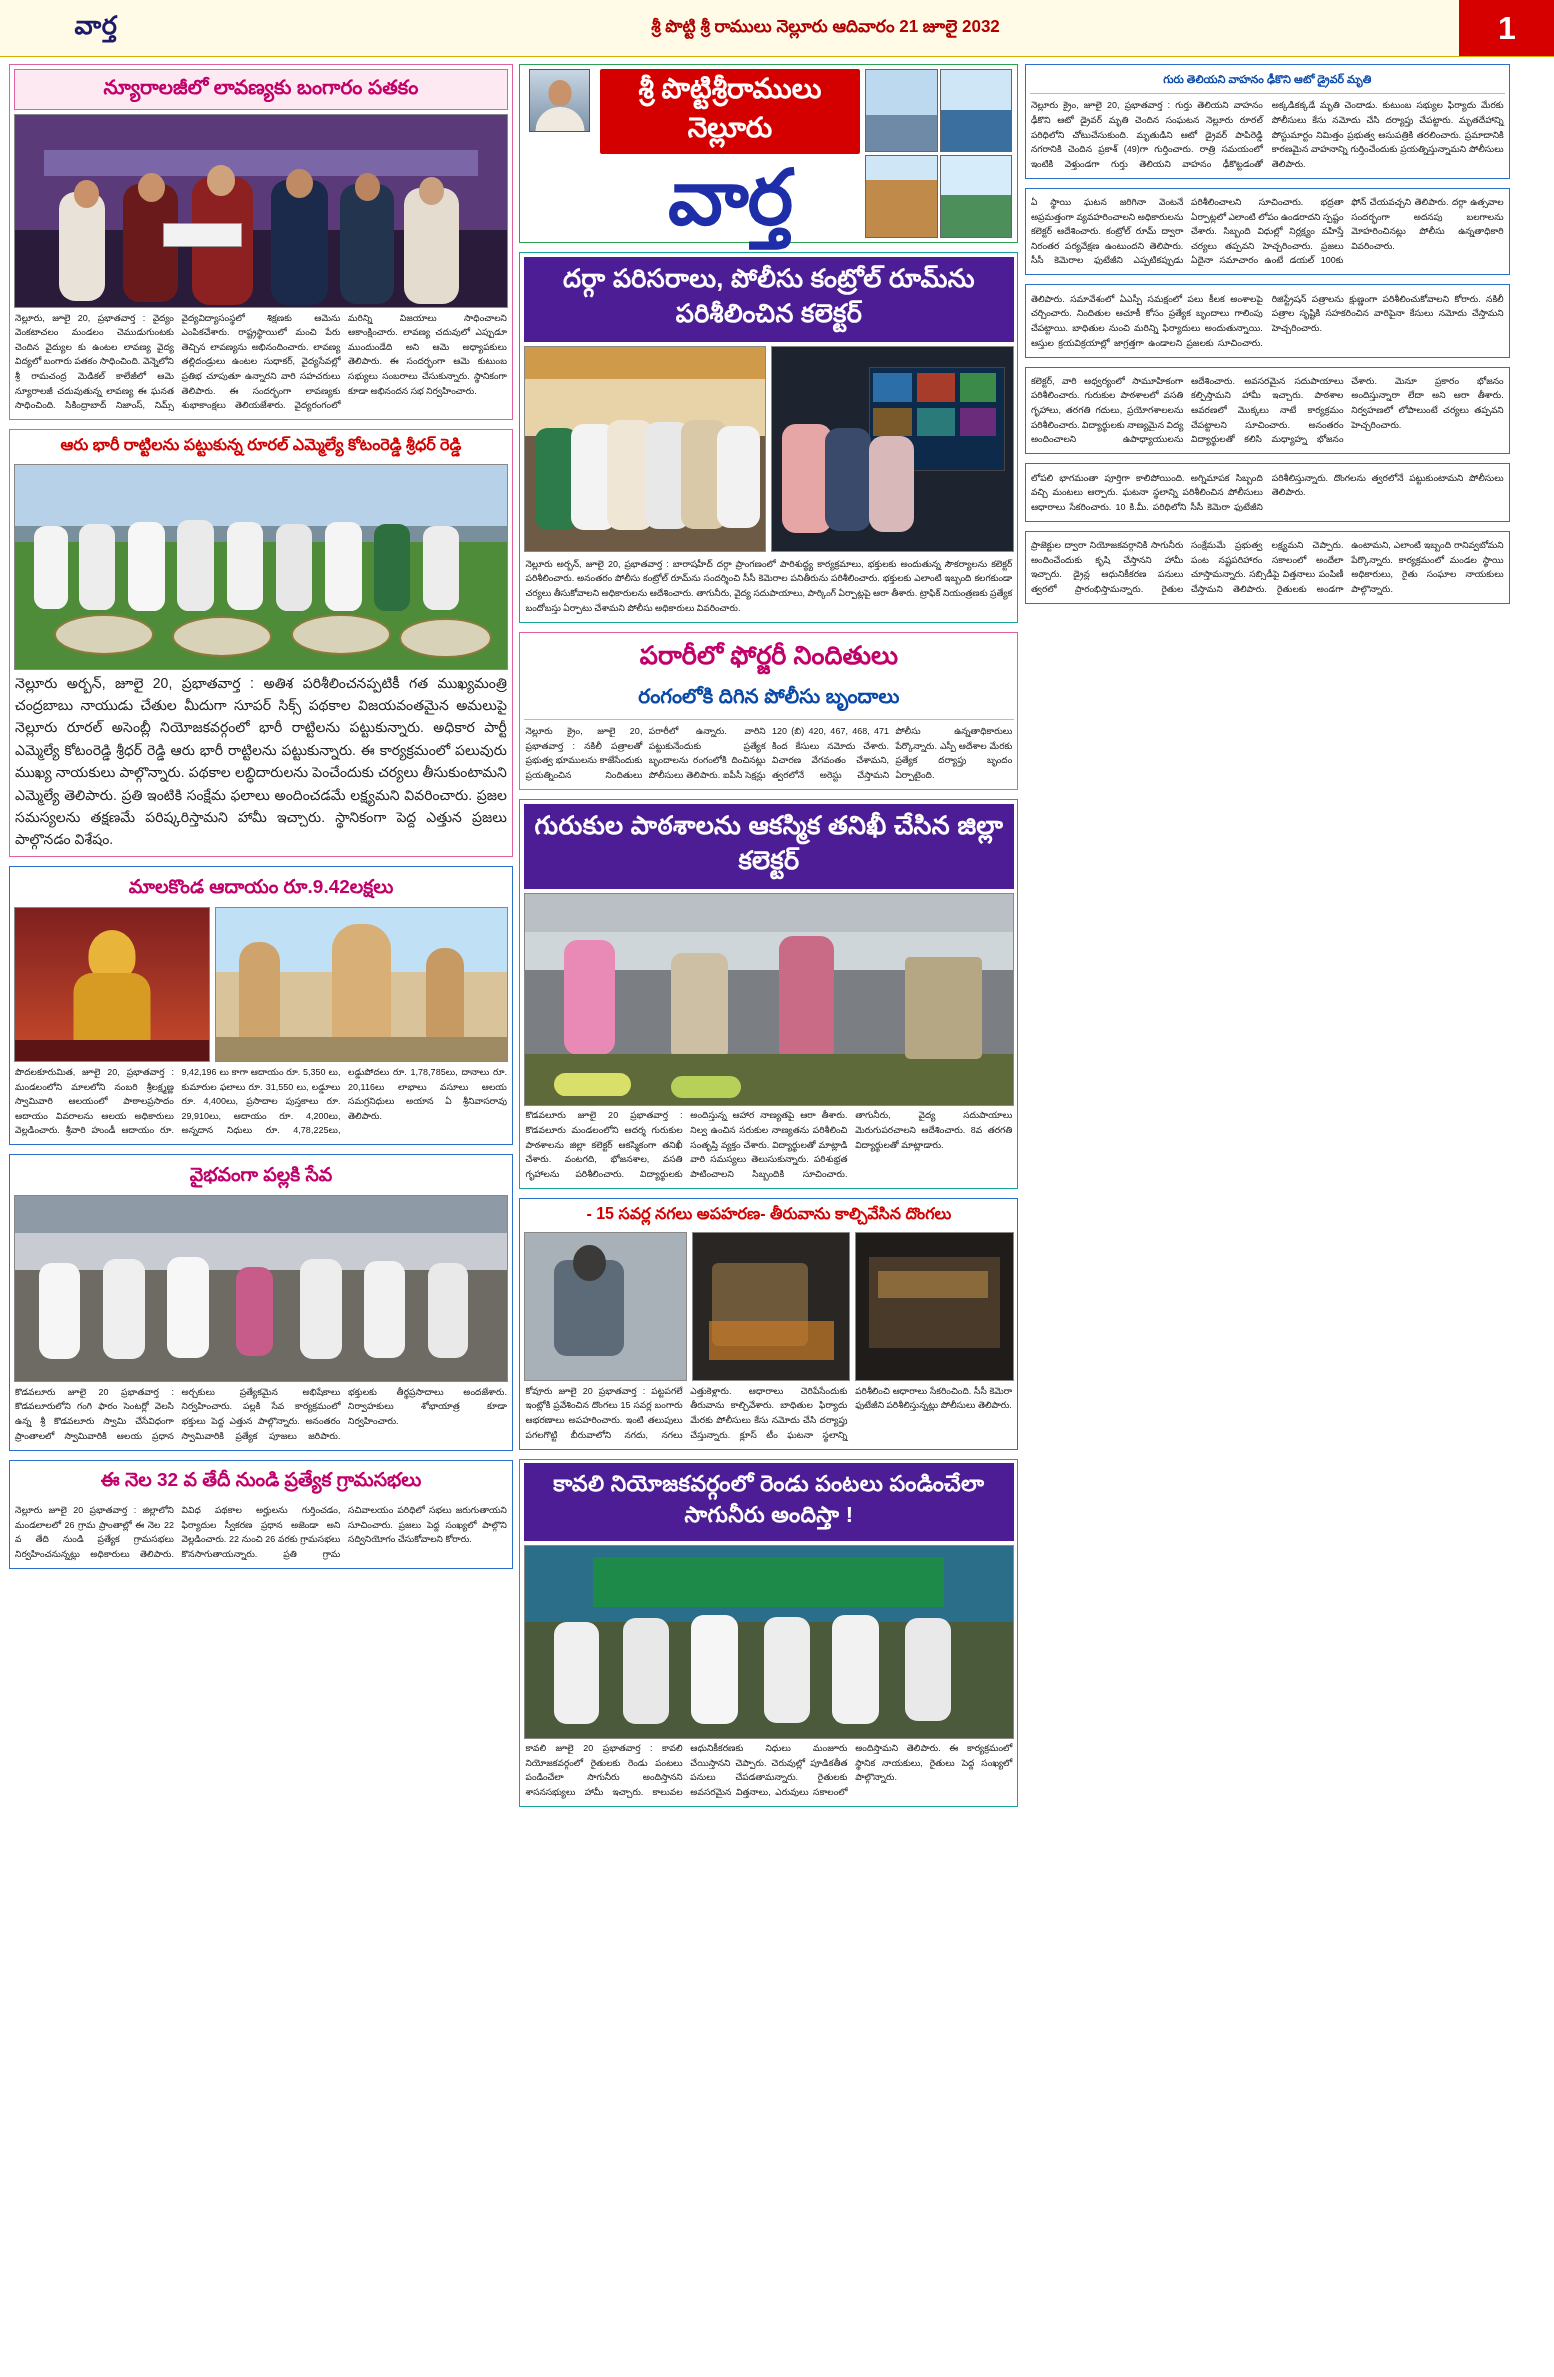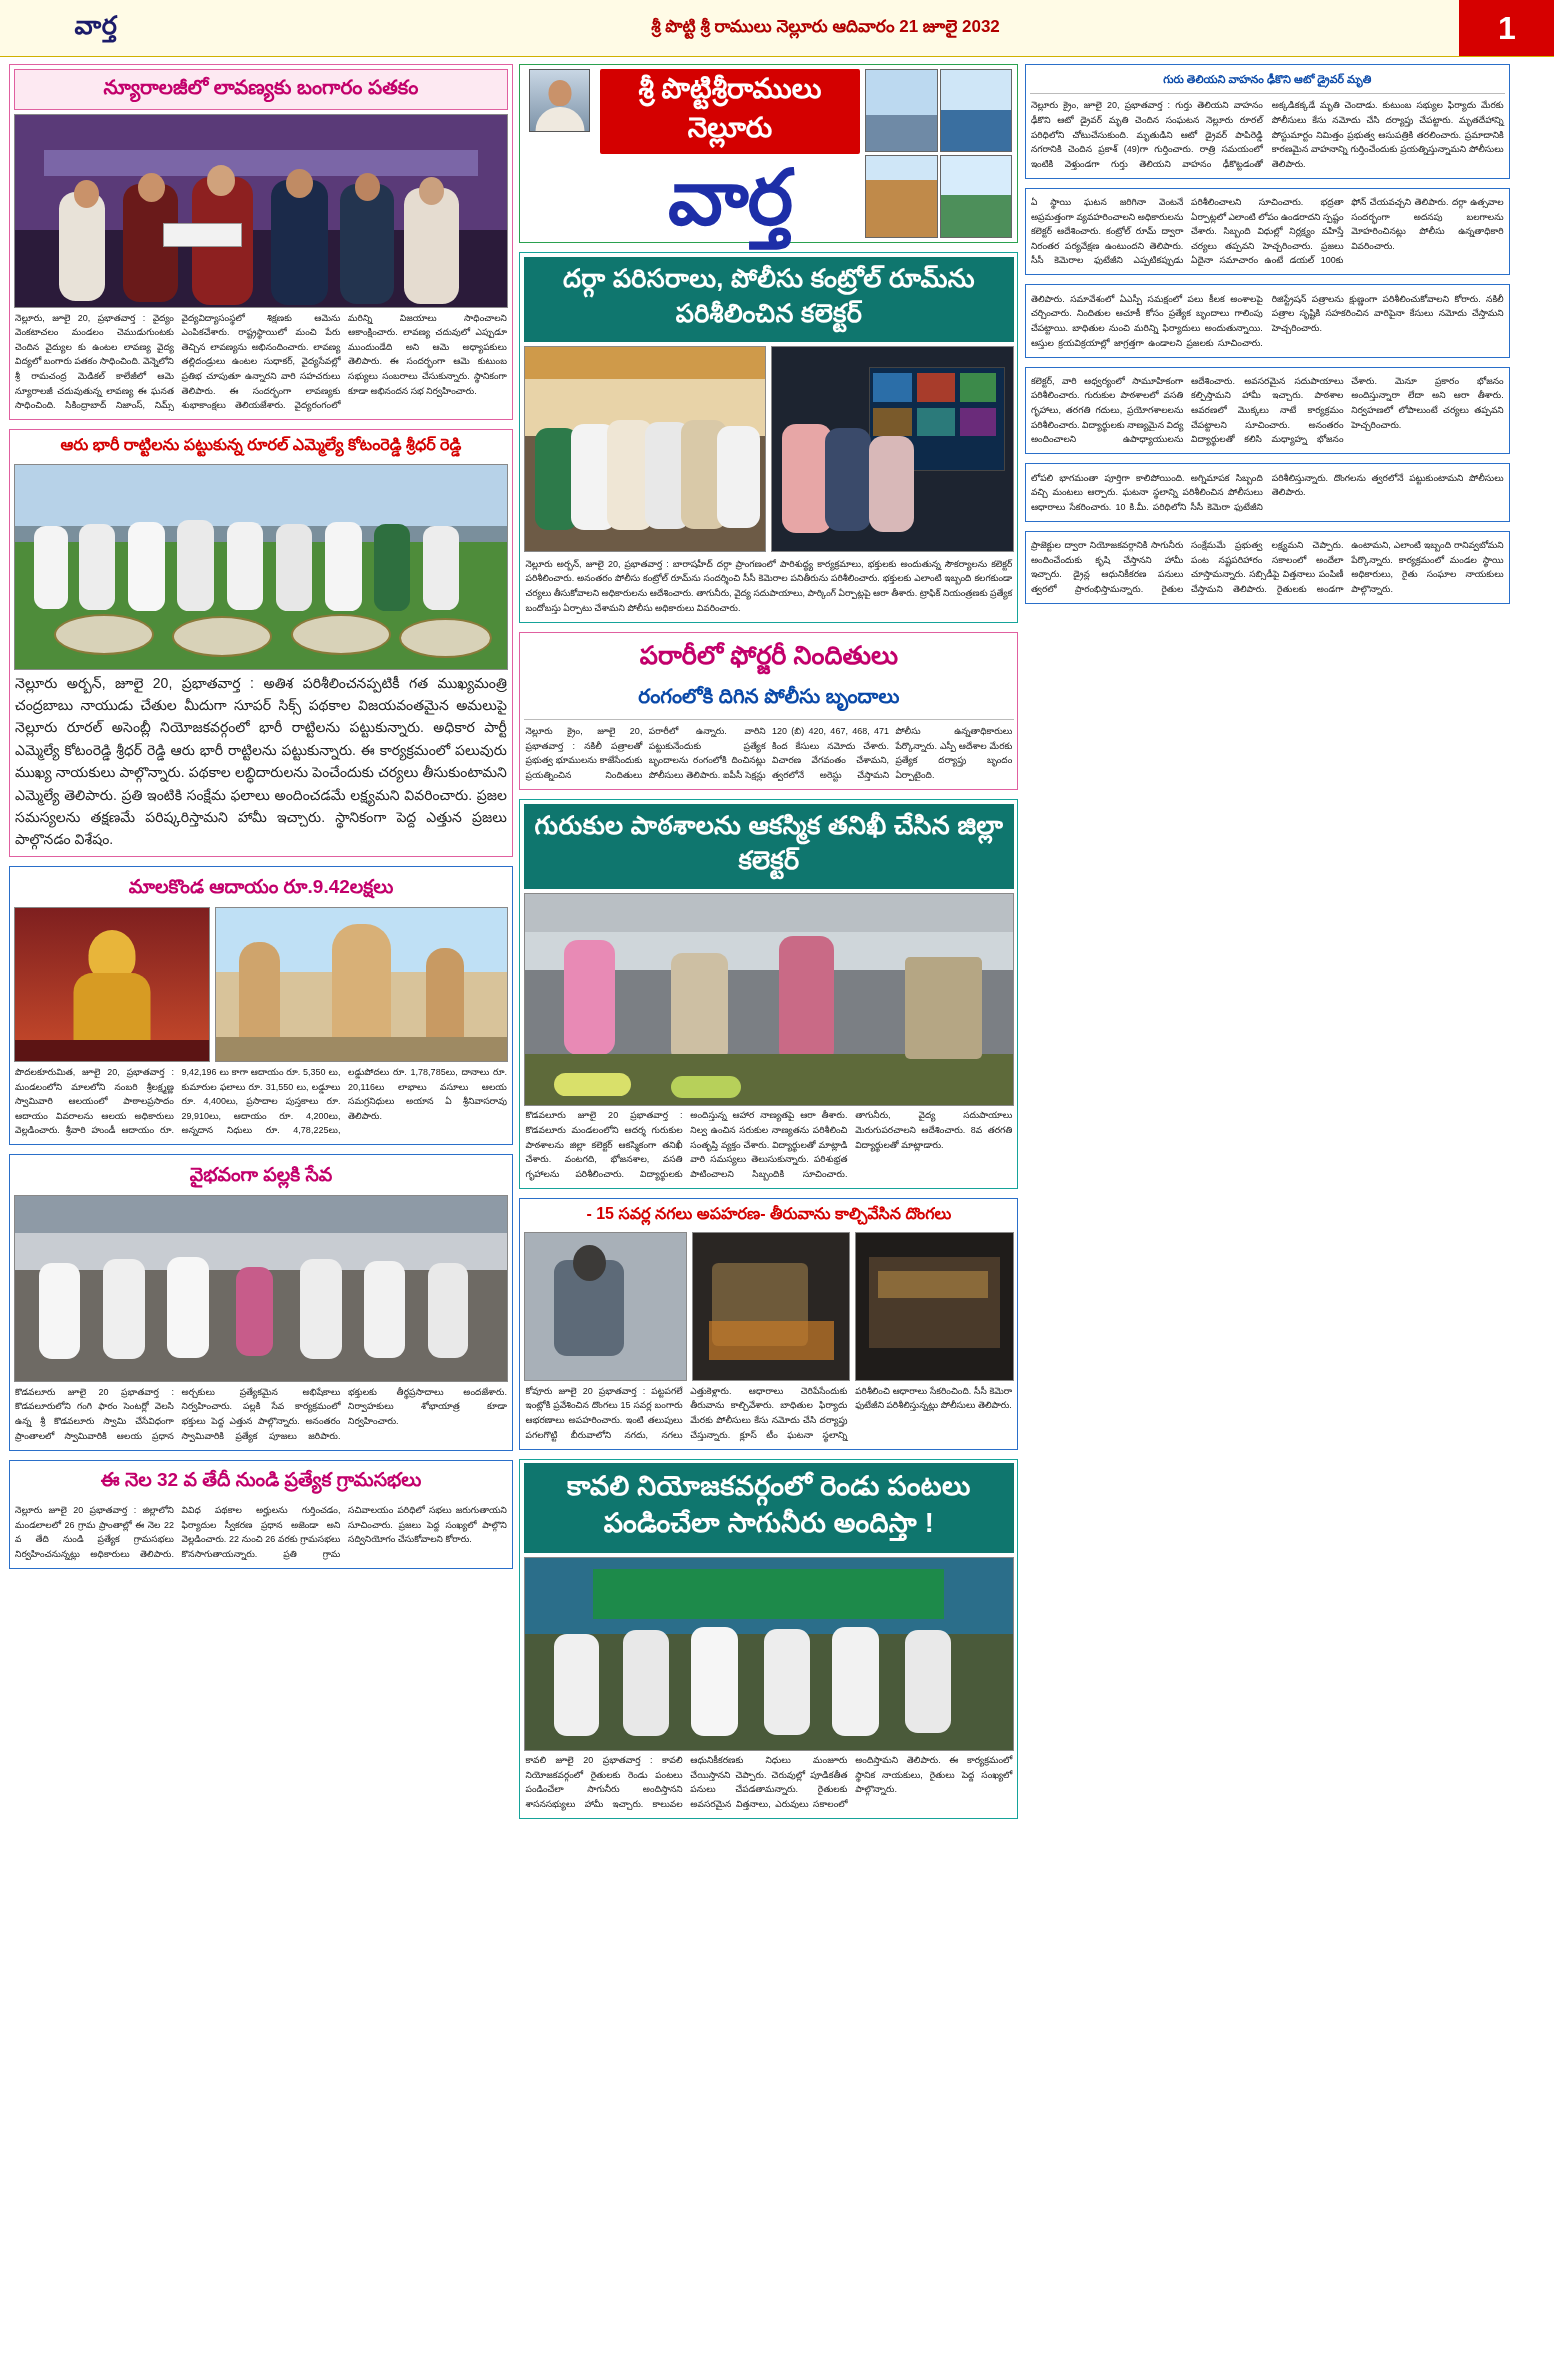--- a/index.html
+++ b/index.html
@@ -89,21 +89,21 @@
     background: #fde9f2;
     border: 1.3px solid #e060a0;
     color: #c2006b;
     font-size: 20px;
     font-weight: bold;
     text-align: center;
     padding: 5.7px 2.6px;
     box-sizing: border-box;
   }
   .headline-red-band {
-    background: #0f766e;
+    background: #4c1d95;
     color: #fff;
     font-size: 25.5px;
     font-weight: bold;
     text-align: center;
     padding: 7.7px 3.8px;
     box-sizing: border-box;
     letter-spacing: 0.3px;
   }
   .headline-plain {
     color: #c2006b;
@@ -435,21 +435,21 @@
           <div class="photo" style="width:33%;height:147px;">
             <div class="sky" style="background:#1f1c1a;height:100%"></div>
             <div class="bar" style="left:8%;top:16%;width:84%;height:62%;background:#4a3a2a"></div>
             <div class="bar" style="left:14%;top:26%;width:70%;height:18%;background:#8a6a3a"></div>
           </div>
         </div>
         <div class="body-text cols3">కోవూరు జూలై 20 ప్రభాతవార్త : పట్టపగలే ఇంట్లోకి ప్రవేశించిన దొంగలు 15 సవర్ల బంగారు ఆభరణాలు అపహరించారు. ఇంటి తలుపులు పగలగొట్టి బీరువాలోని నగదు, నగలు ఎత్తుకెళ్లారు. ఆధారాలు చెరిపేసేందుకు తీరువాను కాల్చివేశారు. బాధితుల ఫిర్యాదు మేరకు పోలీసులు కేసు నమోదు చేసి దర్యాప్తు చేస్తున్నారు. క్లూస్ టీం ఘటనా స్థలాన్ని పరిశీలించి ఆధారాలు సేకరించింది. సీసీ కెమెరా ఫుటేజీని పరిశీలిస్తున్నట్లు పోలీసులు తెలిపారు.</div>
       </div>
 
       <div class="box teal">
-        <div class="headline-red-band" style="font-size:27px;">కావలి నియోజకవర్గంలో రెండు పంటలు పండించేలా సాగునీరు అందిస్తా !</div>
+        <div class="headline-red-band" style="font-size:22px;">కావలి నియోజకవర్గంలో రెండు పంటలు పండించేలా సాగునీరు అందిస్తా !</div>
         <div class="photo" style="height:192px;margin-top:3.8px;">
           <div class="sky" style="background:#2b6e8a;height:40%"></div>
           <div class="ground" style="background:#4a5a3a;height:60%"></div>
           <div class="bar" style="left:14%;top:6%;width:72%;height:26%;background:#1d8a4a"></div>
           <div class="blob" style="left:6%;top:40%;width:45px;height:102px;border-radius:12.8px;background:#f0f0f0"></div>
           <div class="blob" style="left:20%;top:38%;width:46px;height:106px;border-radius:12.8px;background:#e8e8e8"></div>
           <div class="blob" style="left:34%;top:36%;width:47px;height:109px;border-radius:12.8px;background:#f6f6f6"></div>
           <div class="blob" style="left:49%;top:37%;width:46px;height:106px;border-radius:12.8px;background:#ededed"></div>
           <div class="blob" style="left:63%;top:36%;width:47px;height:109px;border-radius:12.8px;background:#f2f2f2"></div>
           <div class="blob" style="left:78%;top:38%;width:46px;height:103px;border-radius:12.8px;background:#e9e9e9"></div>

